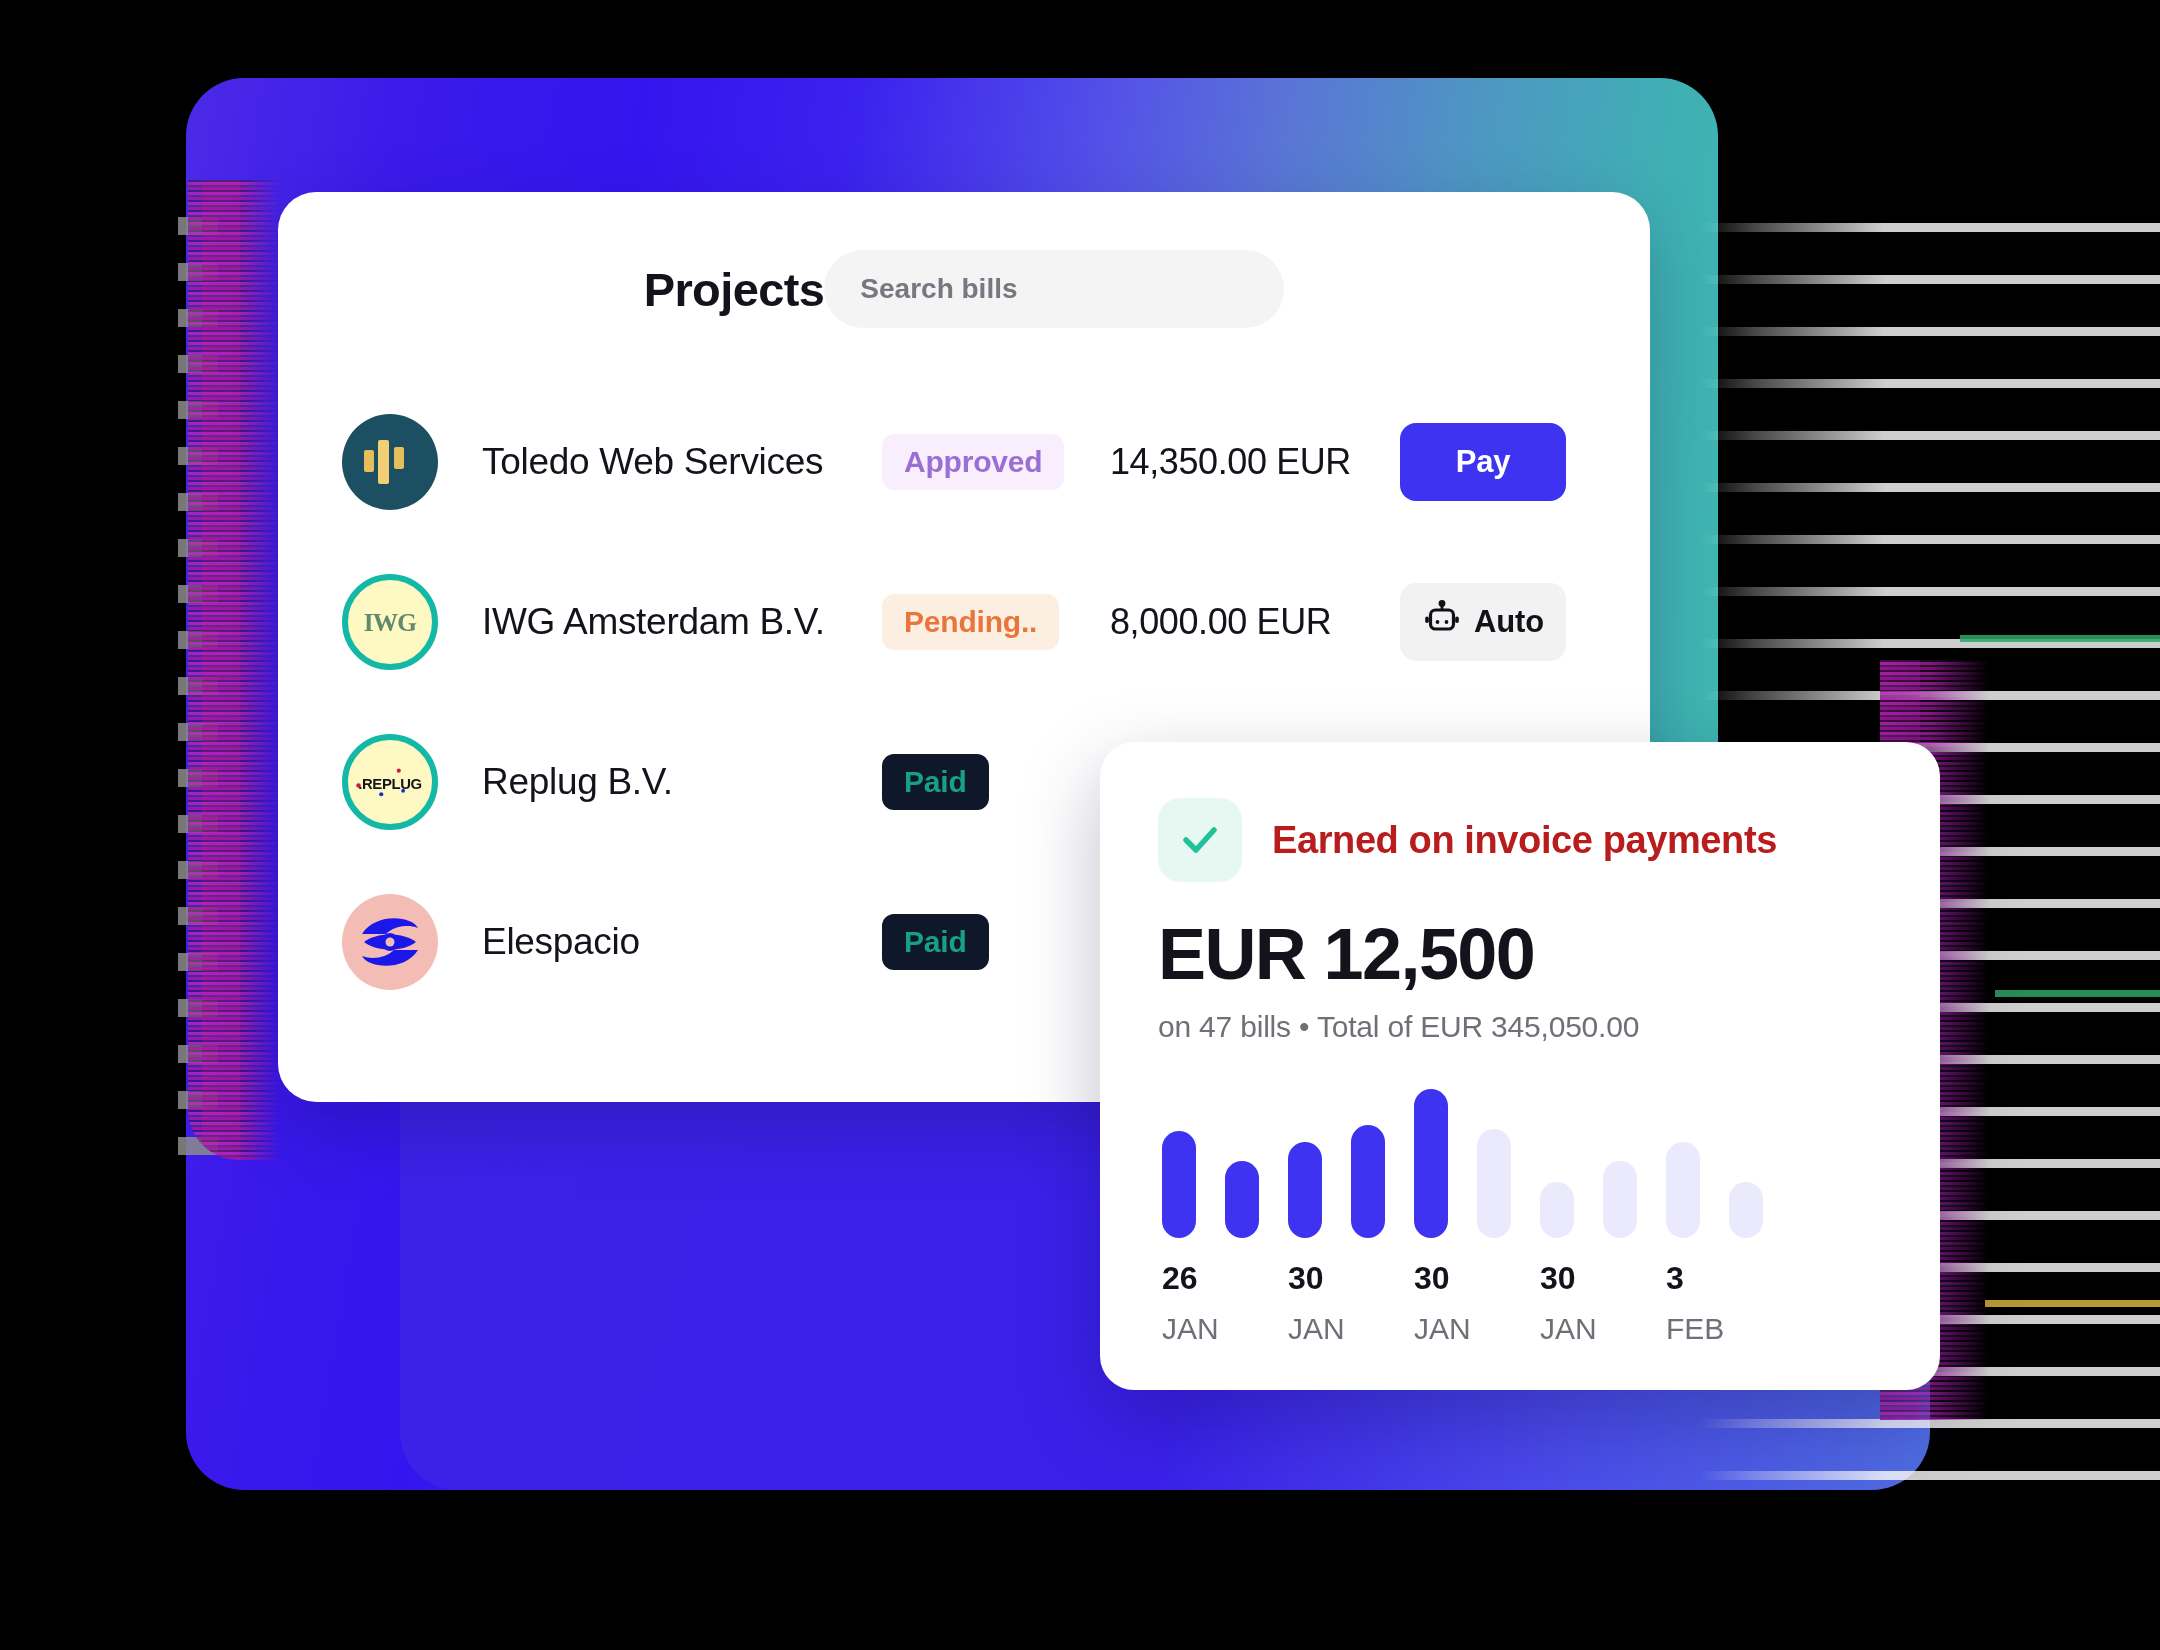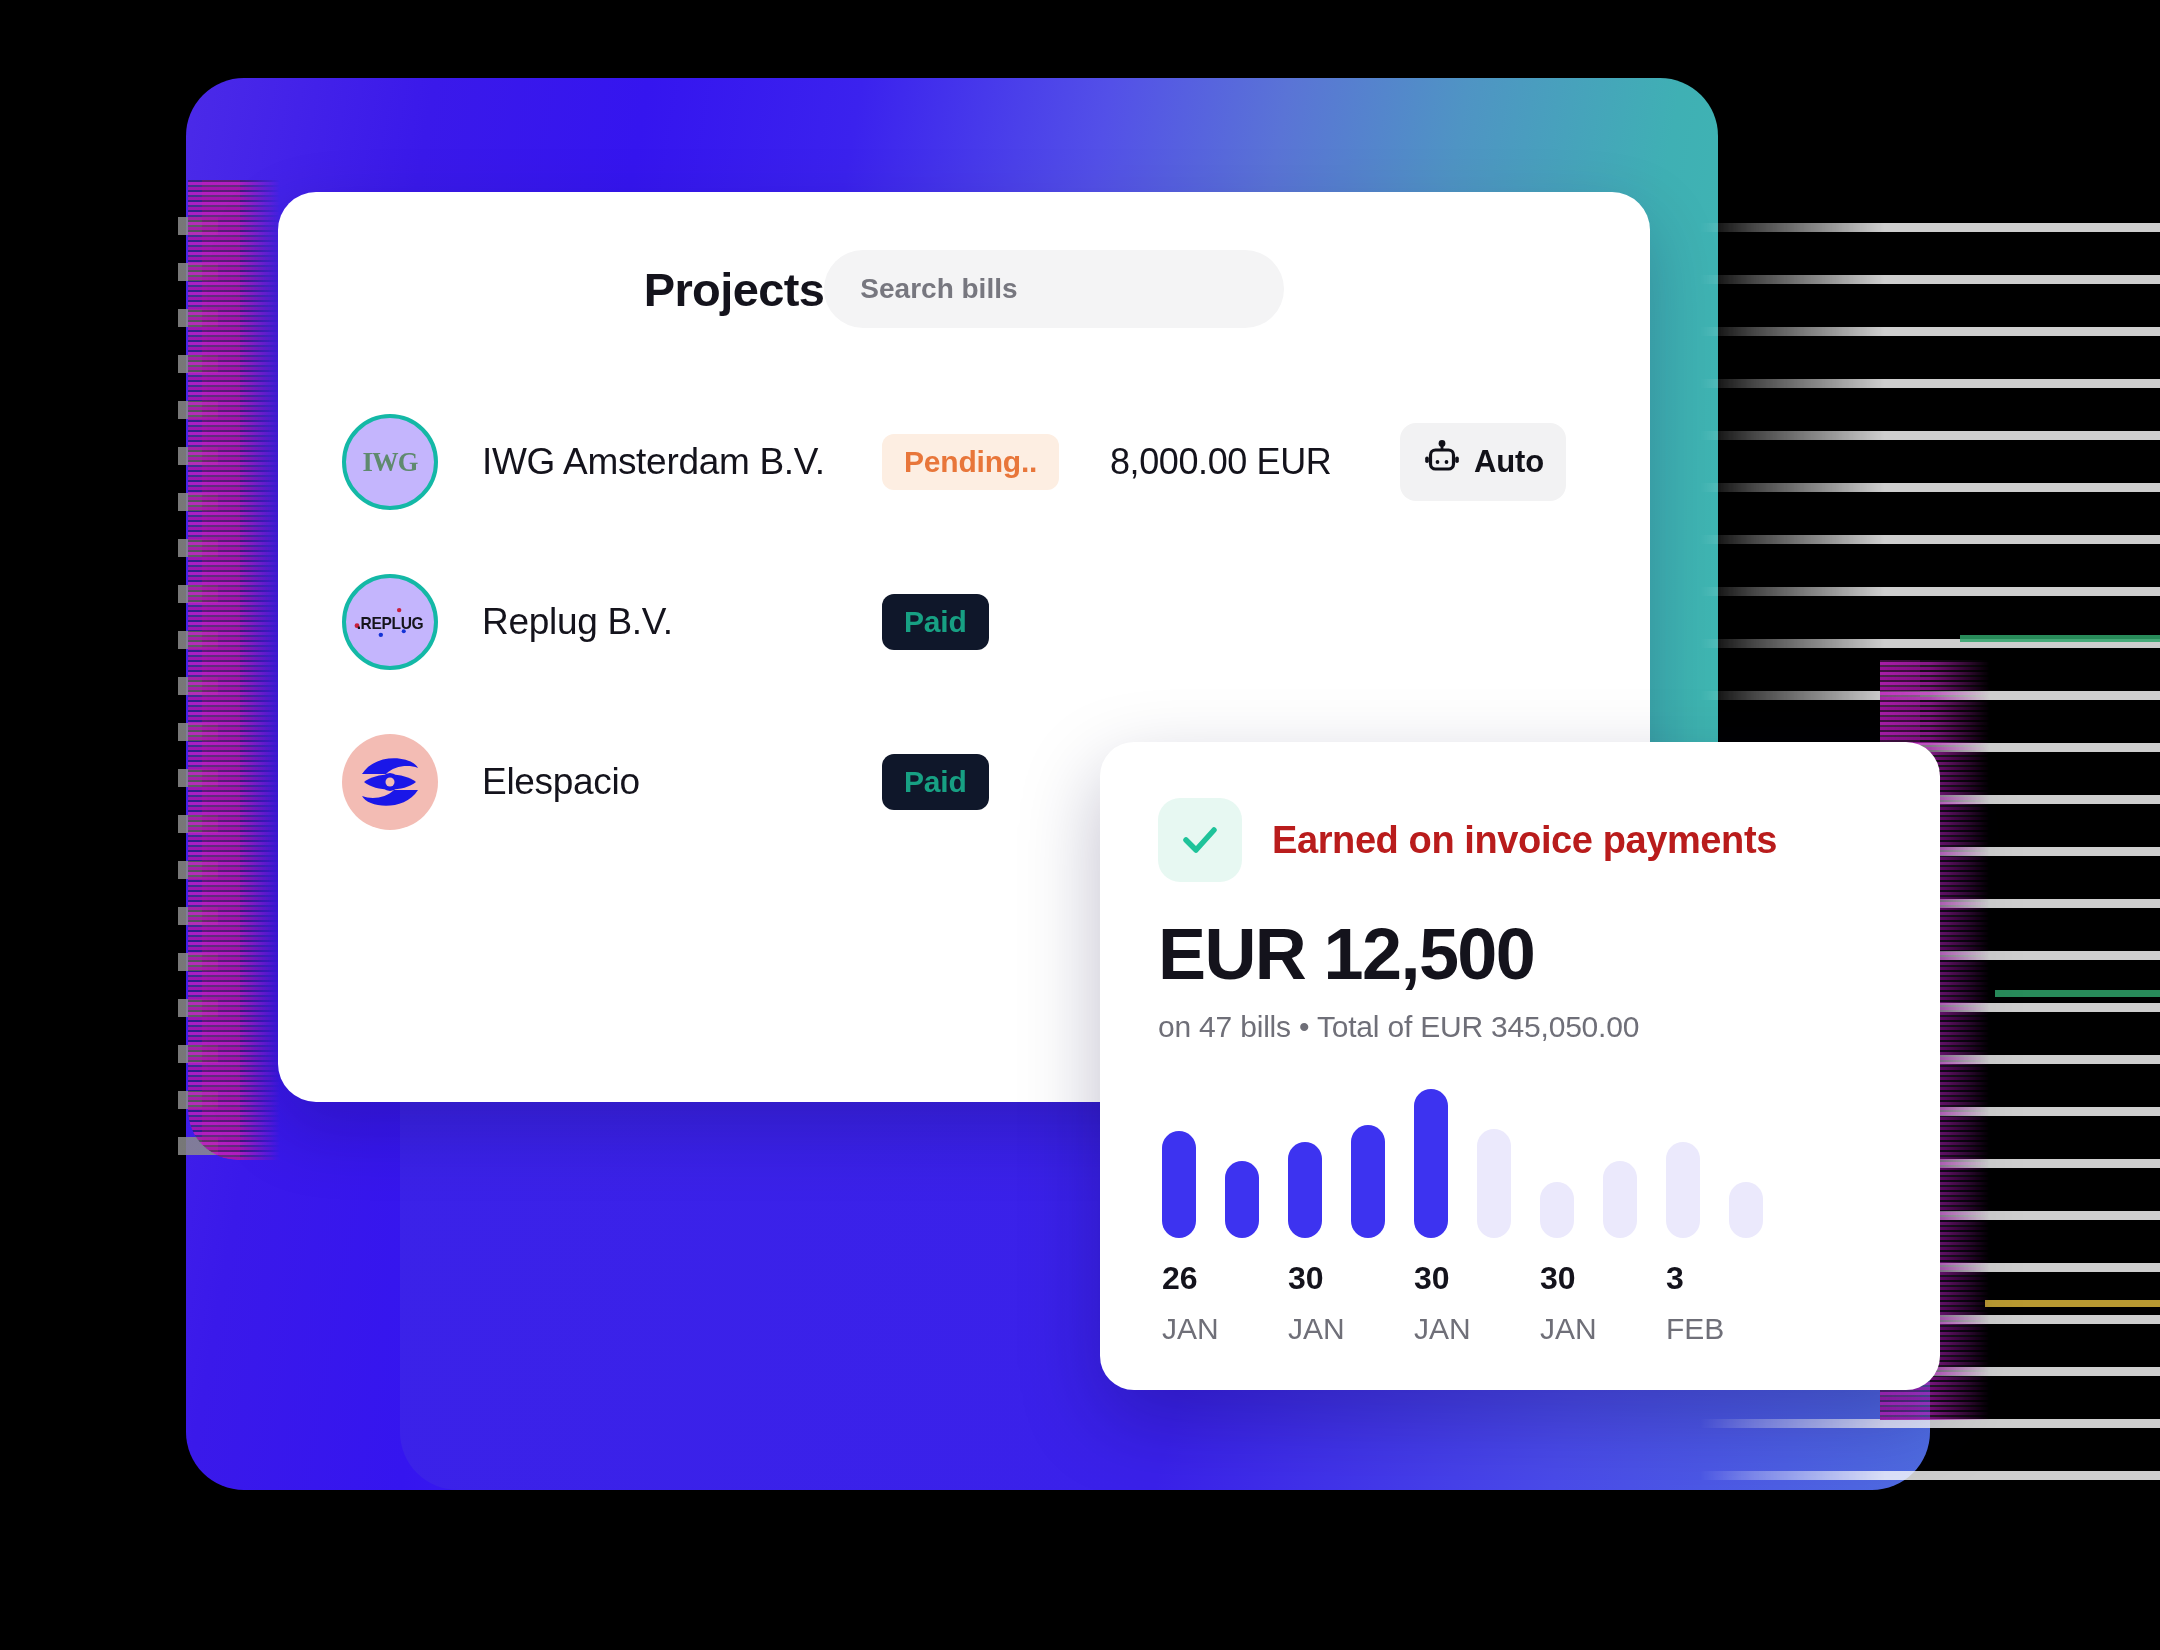--- a/index.html
+++ b/index.html
@@ -181,21 +181,21 @@
   .avatar {
     width: 96px;
     height: 96px;
     border-radius: 50%;
     flex: 0 0 96px;
     display: flex;
     align-items: center;
     justify-content: center;
     overflow: hidden;
   }
-  .avatar-ring { border: 4px solid #14b8a6; background: #c4b5fd; }
+  .avatar-ring { border: 6px solid #14b8a6; background: #fef9c3; }
 
   .row-name {
     margin-left: 44px;
     font-size: 37px;
     font-weight: 400;
     color: #14131c;
     letter-spacing: -0.3px;
     width: 400px;
     flex: 0 0 400px;
   }
@@ -351,20 +351,37 @@
 
   <div class="panel">
 
     <div class="panel-head">
       <div class="page-title">Projects</div>
       <input class="search-box" type="text" placeholder="Search bills" style="">
     </div>
 
     <div class="rows">
 
+      <div class="row">
+        <div class="avatar" style="background:#1d4f63;">
+          <svg width="96" height="96" viewBox="0 0 96 96">
+            <rect x="36" y="26" width="11" height="44" rx="2" fill="#f2cf74"></rect>
+            <rect x="52" y="33" width="10" height="22" rx="2" fill="#e6be5c"></rect>
+            <rect x="22" y="36" width="10" height="22" rx="2" fill="#e6be5c"></rect>
+          </svg>
+        </div>
+        <div class="row-name">Toledo Web Services</div>
+        <div class="badge-slot">
+          <span class="badge badge-approved">Approved</span>
+        </div>
+        <div class="row-amount">14,350.00 EUR</div>
+        <div class="action-slot">
+          <button class="btn-pay">Pay</button>
+        </div>
+      </div>
 
       <div class="row">
         <div class="avatar avatar-ring">
           <svg width="96" height="96" viewBox="0 0 96 96">
             <text x="48" y="58" text-anchor="middle" font-family="Liberation Serif, serif" font-size="29" font-weight="700" fill="#5f8a6e" letter-spacing="-1">IWG</text>
           </svg>
         </div>
         <div class="row-name">IWG Amsterdam B.V.</div>
         <div class="badge-slot">
           <span class="badge badge-pending">Pending..</span>

